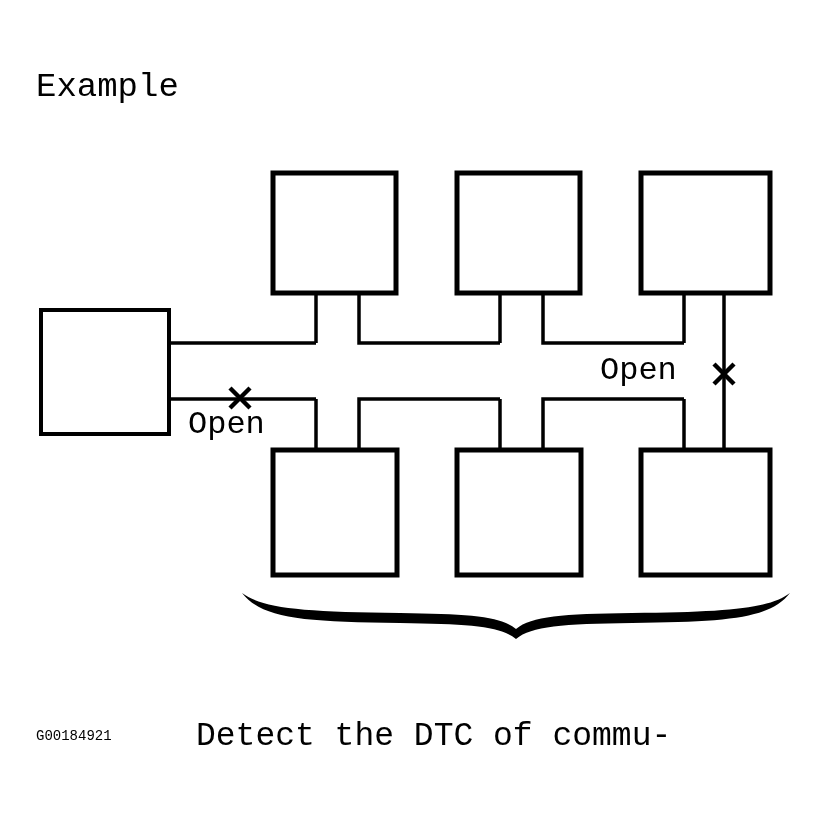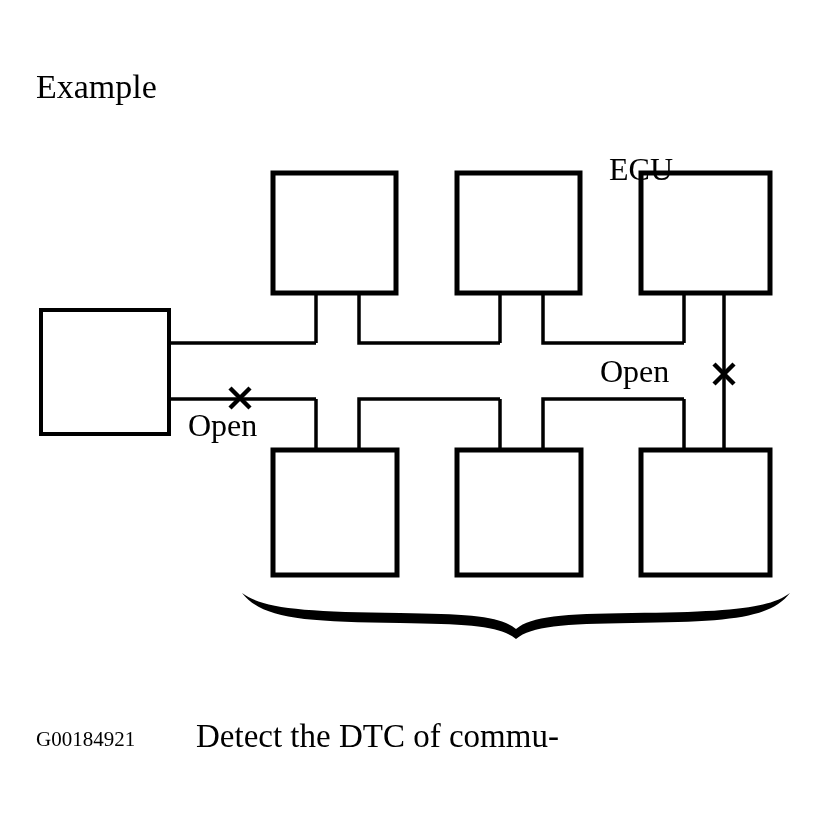--- a/index.html
+++ b/index.html
@@ -6,21 +6,21 @@
     margin: 0;
     padding: 0;
     background: #ffffff;
   }
   #stage {
     position: relative;
     width: 840px;
     height: 828px;
     background: #ffffff;
     overflow: hidden;
-    font-family: Liberation Serif, serif;
+    font-family: Liberation Mono, monospace;
     color: #000000;
   }
   #svg-layer {
     position: absolute;
     left: 0;
     top: 0;
     width: 840px;
     height: 828px;
   }
   .lbl {
@@ -52,21 +52,21 @@
   }
   #caption {
     left: 196px;
     top: 633px;
     font-size: 33px;
     line-height: 1.26;
   }
   #figure-id {
     left: 36px;
     top: 729px;
-    font-size: 21px;
+    font-size: 14px;
   }
 </style>
 </head>
 <body>
 
 <div id="stage">
 
   <svg id="svg-layer" viewBox="0 0 840 828">
 
     <rect x="41" y="310" width="128" height="124" fill="none" stroke="#000" stroke-width="4"></rect>
@@ -119,21 +119,20 @@
              C 770 618, 732 622, 632 623
              C 562 624, 532 626, 516 639
              C 500 626, 470 624, 400 623
              C 300 622, 262 618, 242 593
              Z" fill="#000000" stroke="none"></path>
   </svg>
 
   <div class="lbl" id="label-example">Example</div>
 
   <div class="lbl" id="label-body-ecu">
-    <div>ECU</div>
   </div>
 
   <div class="lbl" id="label-open-left">Open</div>
 
   <div class="lbl" id="label-open-right">Open</div>
 
   <div class="lbl" id="caption">
     <div>Detect the DTC of commu-</div>
     
   </div>

